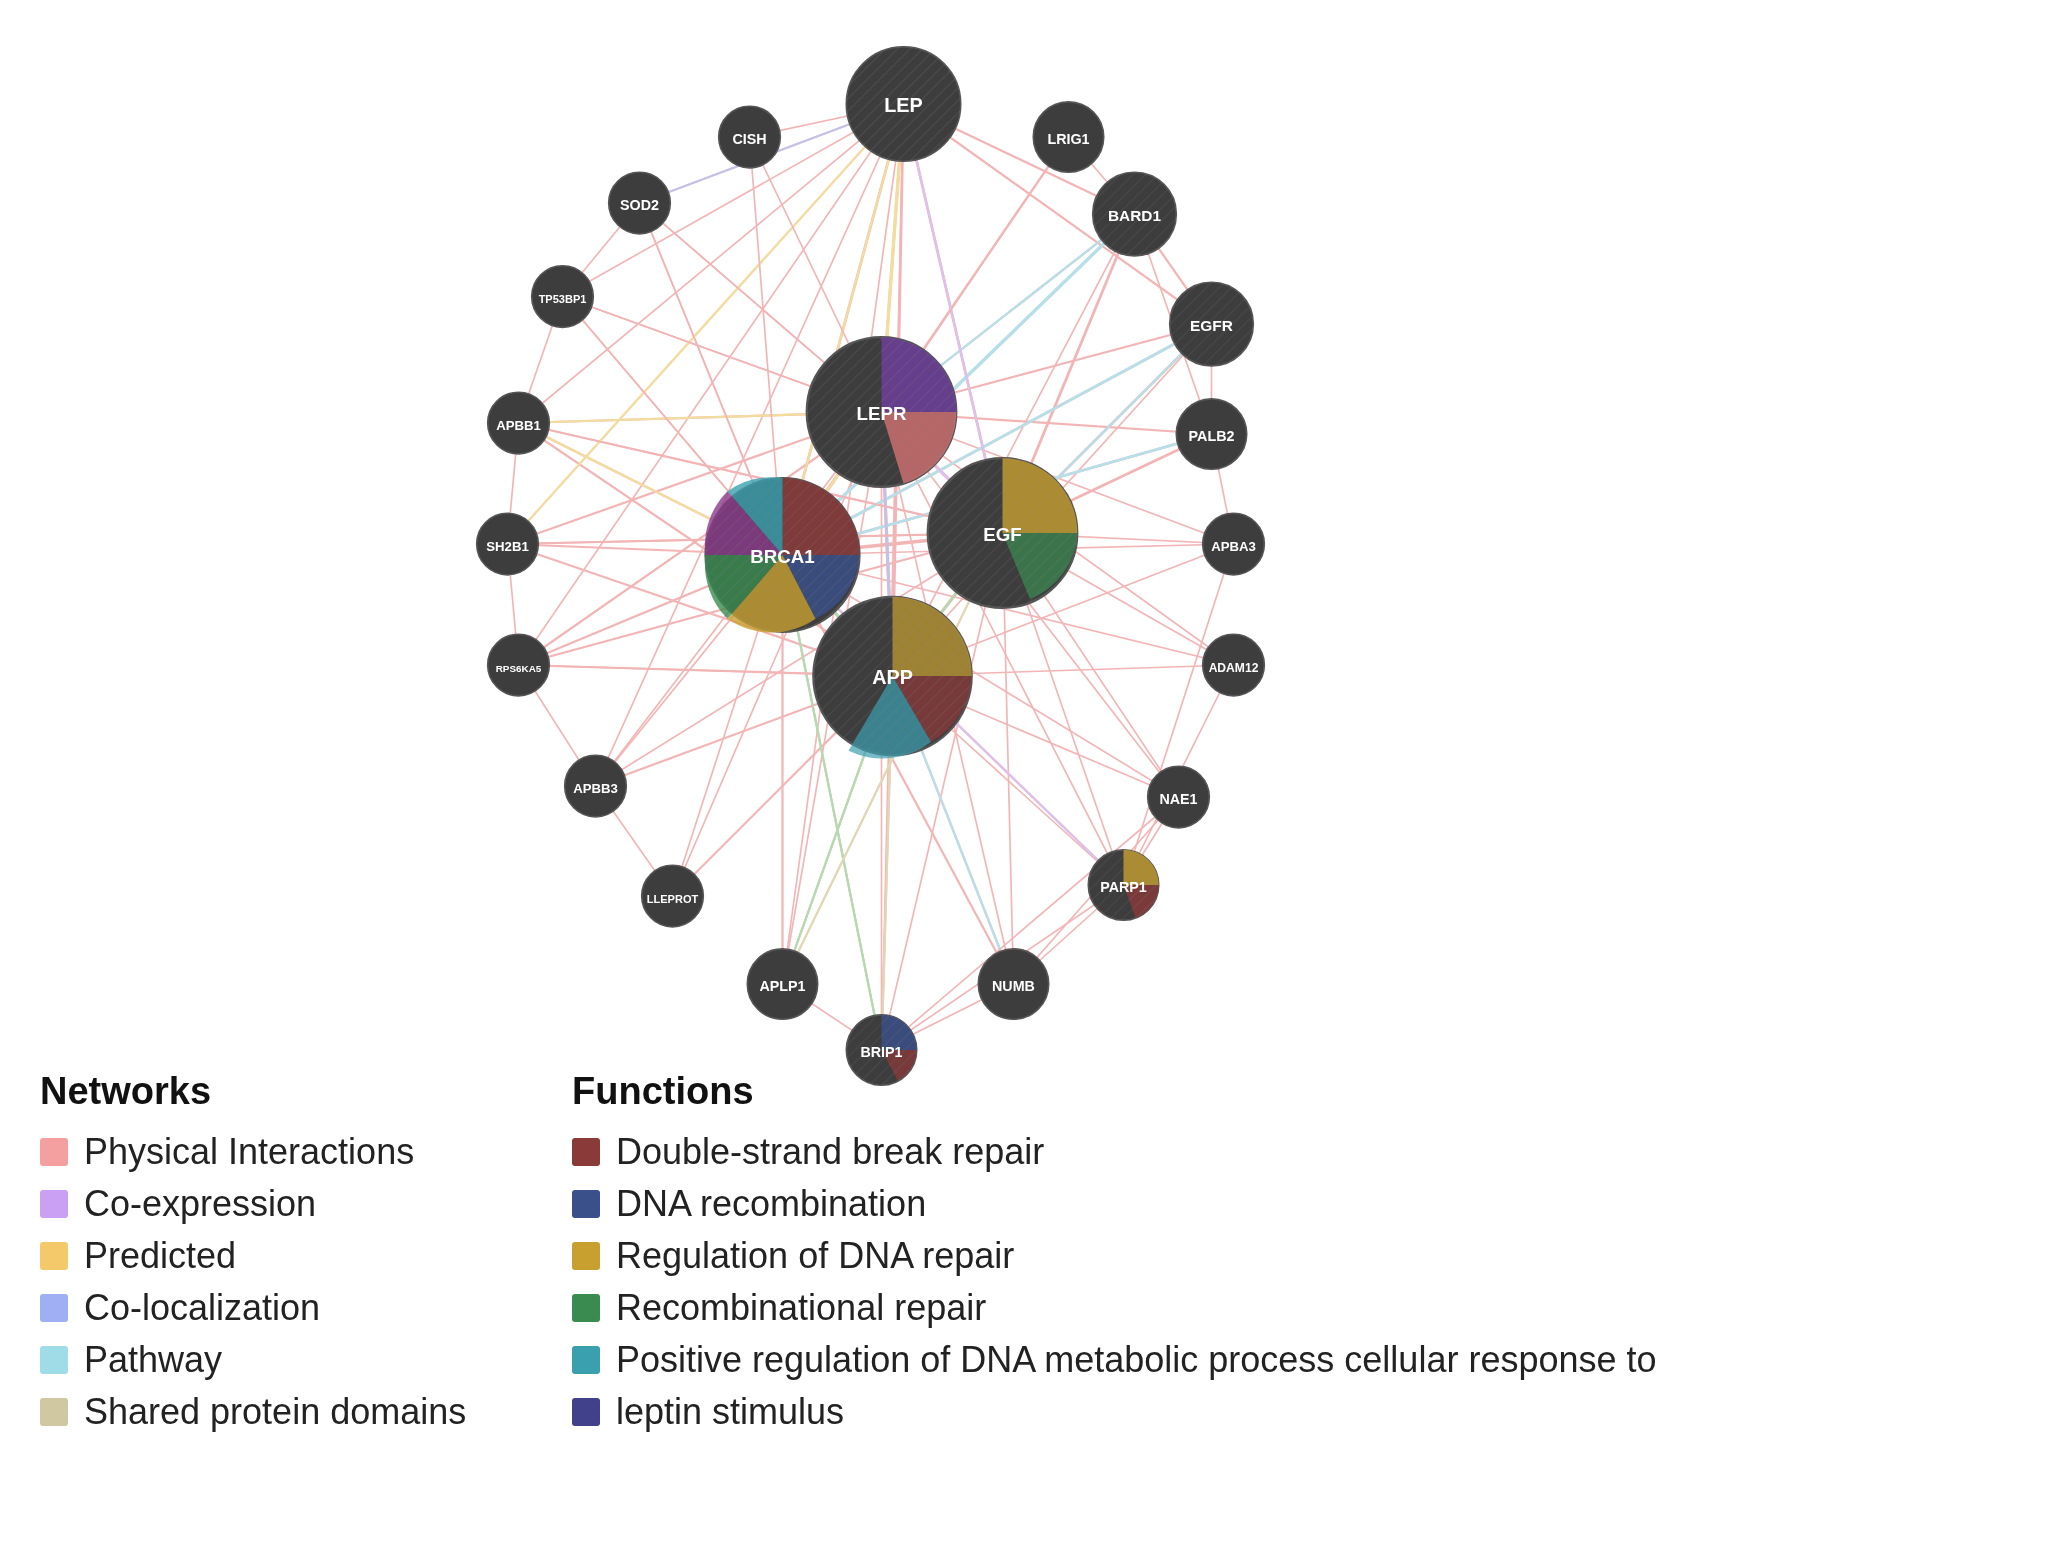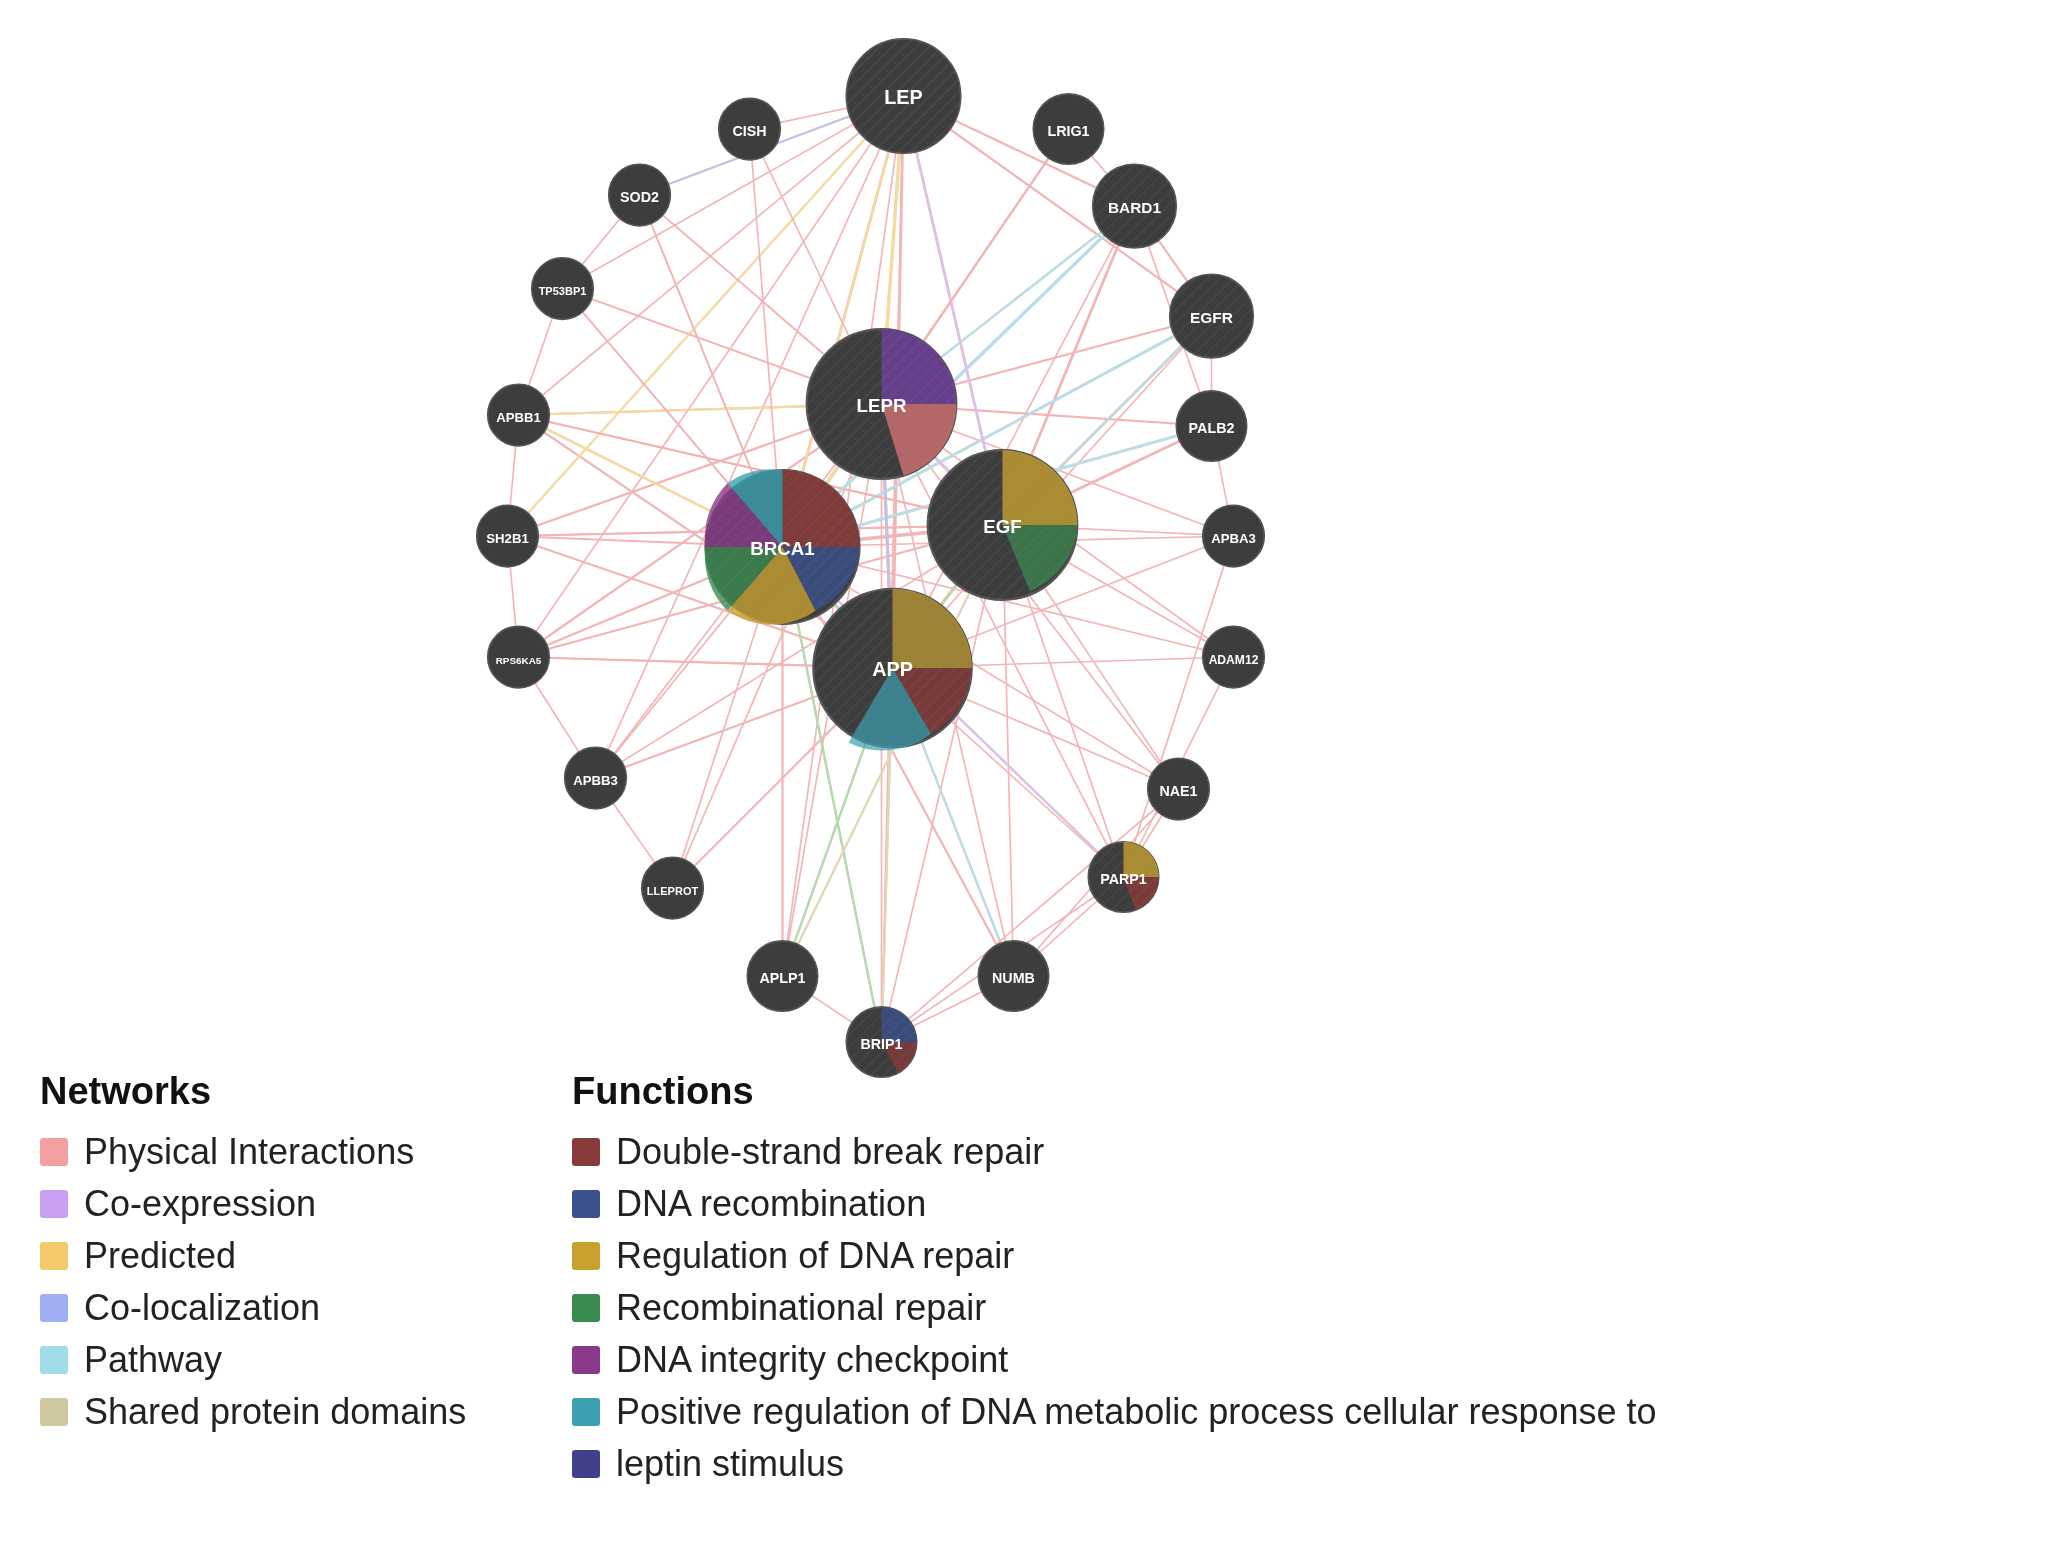--- a/index.html
+++ b/index.html
@@ -6,21 +6,21 @@
     body {
       background: #ffffff;
       font-family: Arial, sans-serif;
       width: 2050px;
       height: 1548px;
       overflow: hidden;
       position: relative;
     }
     #network-container {
       position: absolute;
-      top: 8px; left: 0;
+      top: 16px; left: 0;
       width: 1796px;
       height: 1100px;
     }
     #network-svg {
       width: 100%;
       height: 100%;
     }
     #legend-container {
       position: absolute;
       top: 1050px;
@@ -370,24 +370,20 @@
     </div>
     <div class="legend-item">
       <div class="legend-swatch" style="background:#c8a030;"></div>
       <span class="legend-label">Regulation of DNA repair</span>
     </div>
     <div class="legend-item">
       <div class="legend-swatch" style="background:#3a8b50;"></div>
       <span class="legend-label">Recombinational repair</span>
     </div>
     <div class="legend-item">
-      <div class="legend-swatch" style="background:#8b3a8b;"></div>
-      <span class="legend-label">DNA integrity checkpoint</span>
-    </div>
-    <div class="legend-item">
       <div class="legend-swatch" style="background:#3aa0b0;"></div>
       <span class="legend-label">Positive regulation of DNA metabolic process cellular response to</span>
     </div>
     <div class="legend-item">
       <div class="legend-swatch" style="background:#40408b;"></div>
       <span class="legend-label">leptin stimulus</span>
     </div>
   </div>
 </div>
 

